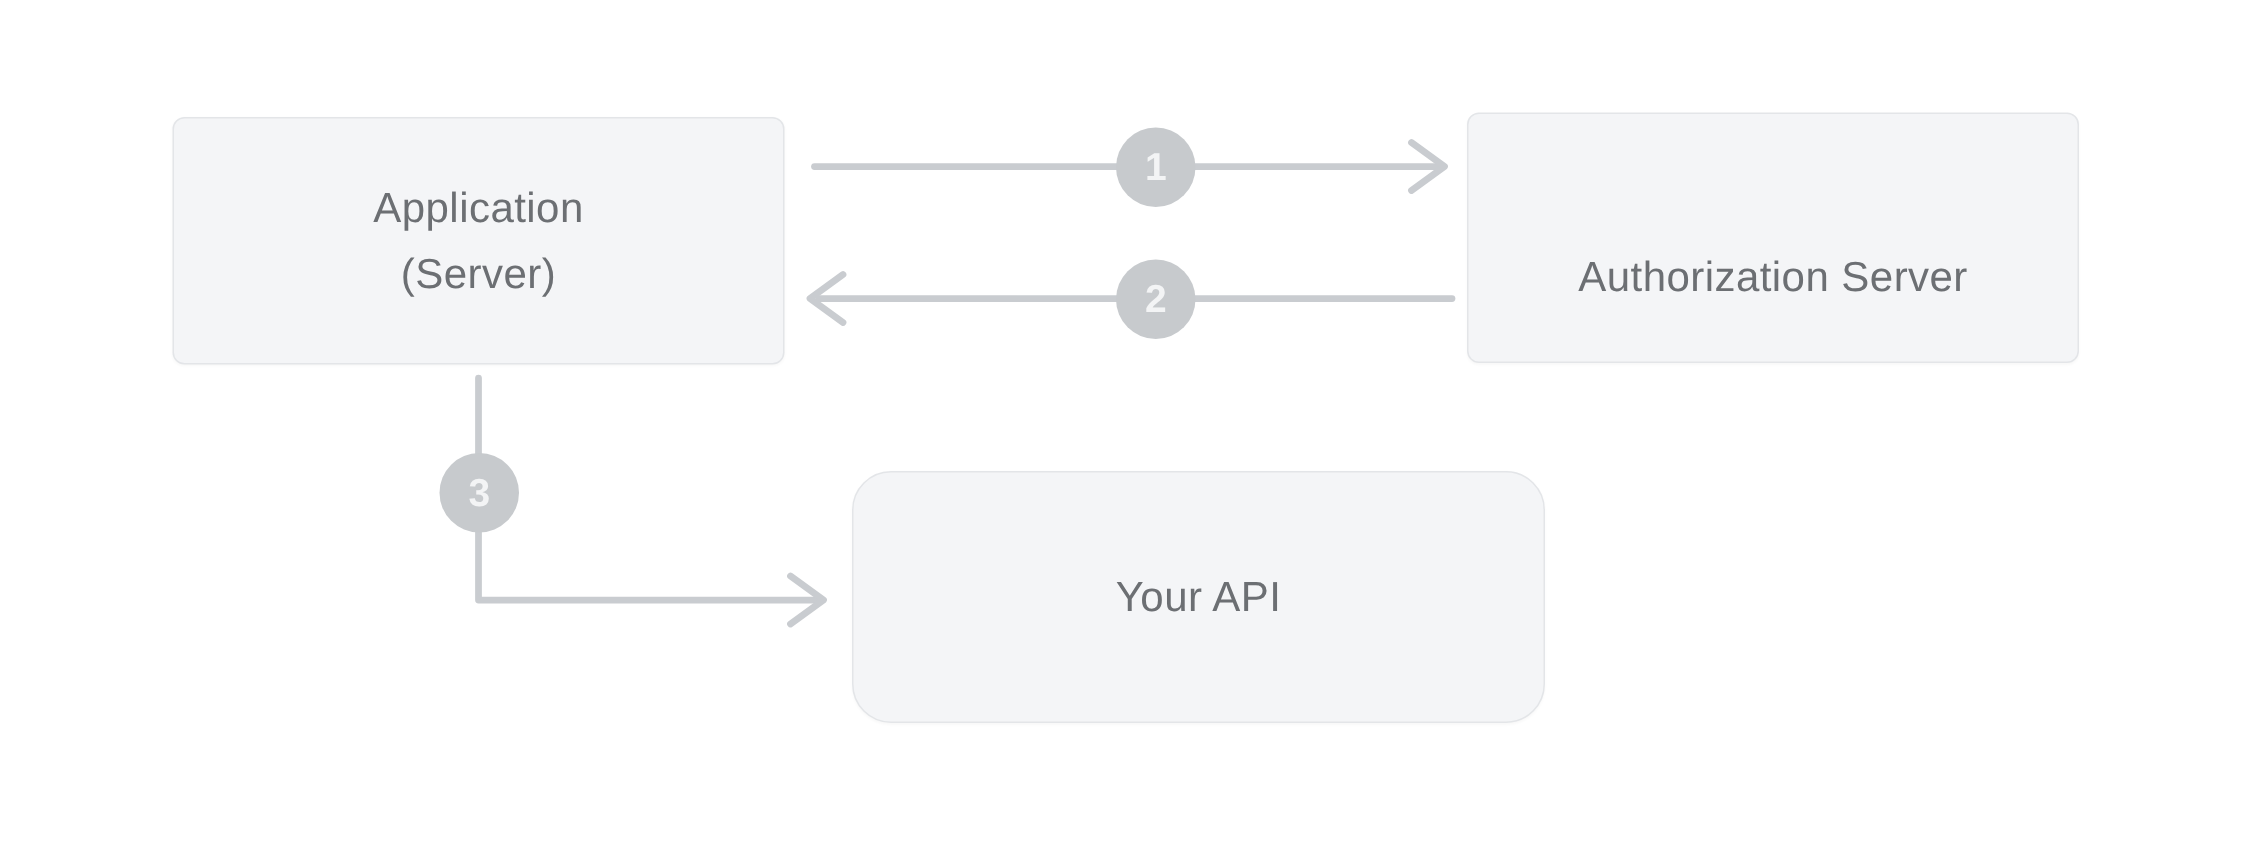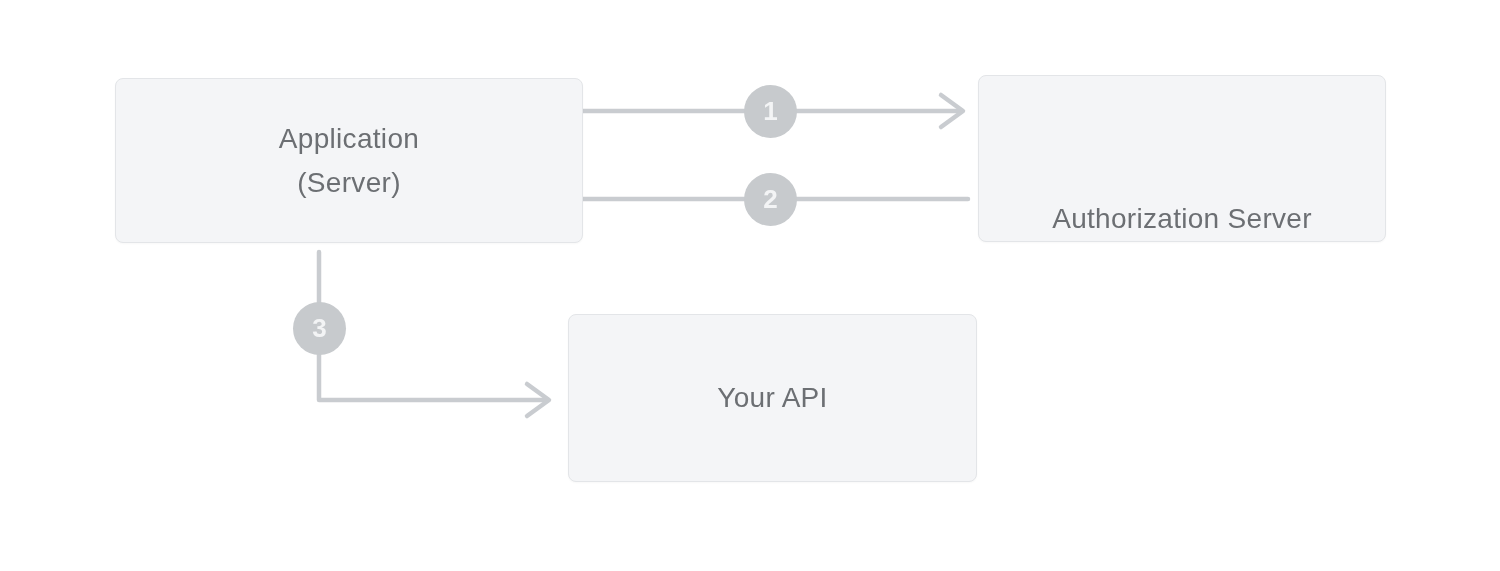--- a/index.html
+++ b/index.html
@@ -43,23 +43,23 @@
     text-align: center;
   }
   .node-label {
     color: #6c6f73;
     font-size: 28px;
     line-height: 44px;
     letter-spacing: 0.3px;
     font-weight: 400;
   }
   .node-label span { display: block; }
-  .node-application { left: 115px; top: 78px;  width: 468px; height: 165px; }
-  .node-auth        { left: 978px; top: 75px;  width: 408px; height: 167px; padding-top: 53px; align-items: flex-end; }
-  .node-api         { left: 568px; top: 314px; width: 409px; height: 168px; }
+  .node-application { left: 115px; top: 78px;  width: 408px; height: 165px; }
+  .node-auth        { left: 978px; top: 75px;  width: 408px; height: 167px; padding-top: 53px; }
+  .node-api         { left: 568px; top: 314px; width: 462px; height: 168px; border-radius: 26px; }
   .step-circle {
     position: absolute;
     width: 53px;
     height: 53px;
     border-radius: 50%;
     background: #c7cacd;
     color: #f3f4f5;
     font-size: 26px;
     font-weight: 600;
     display: flex;

